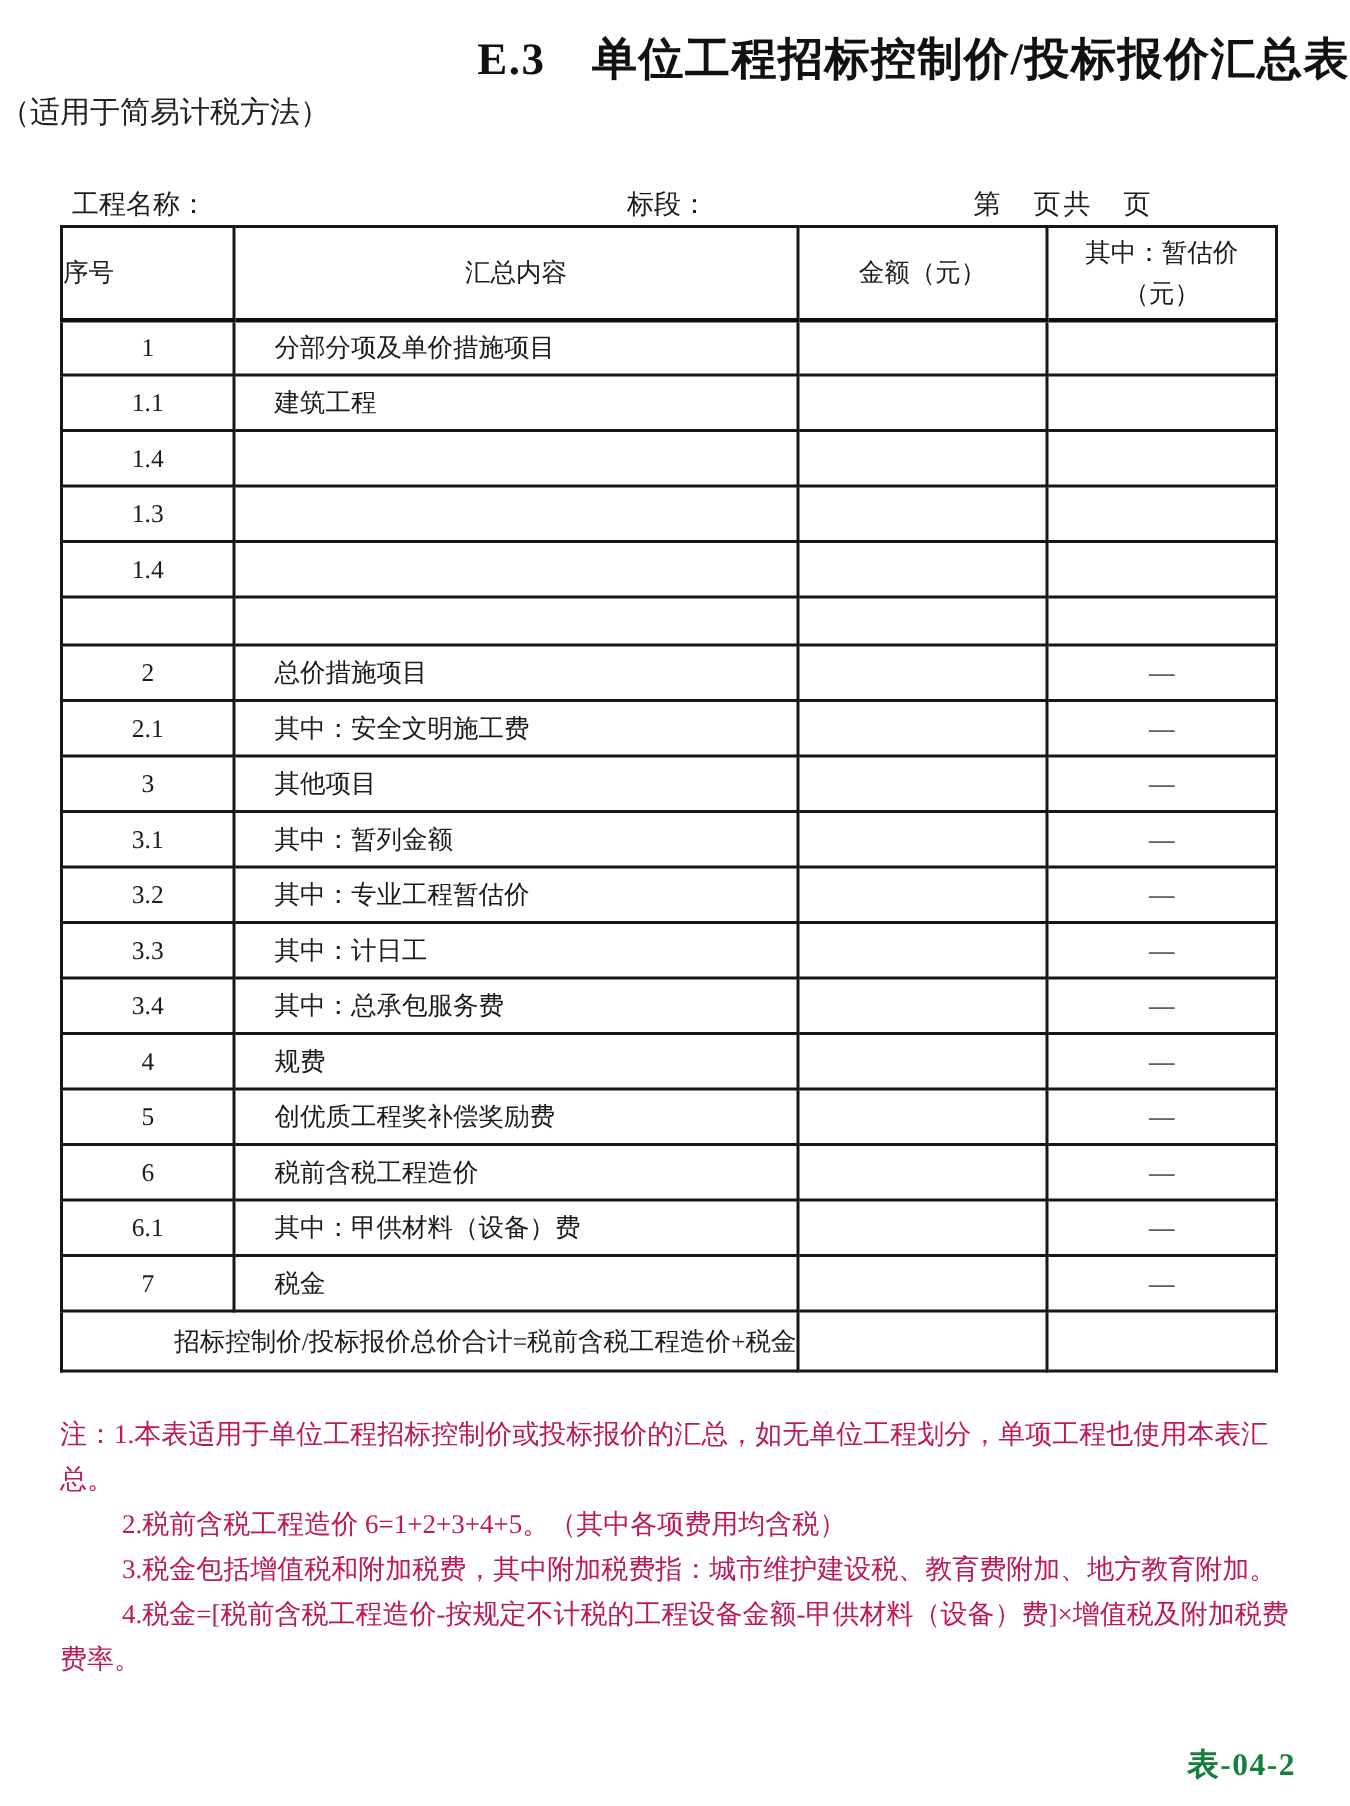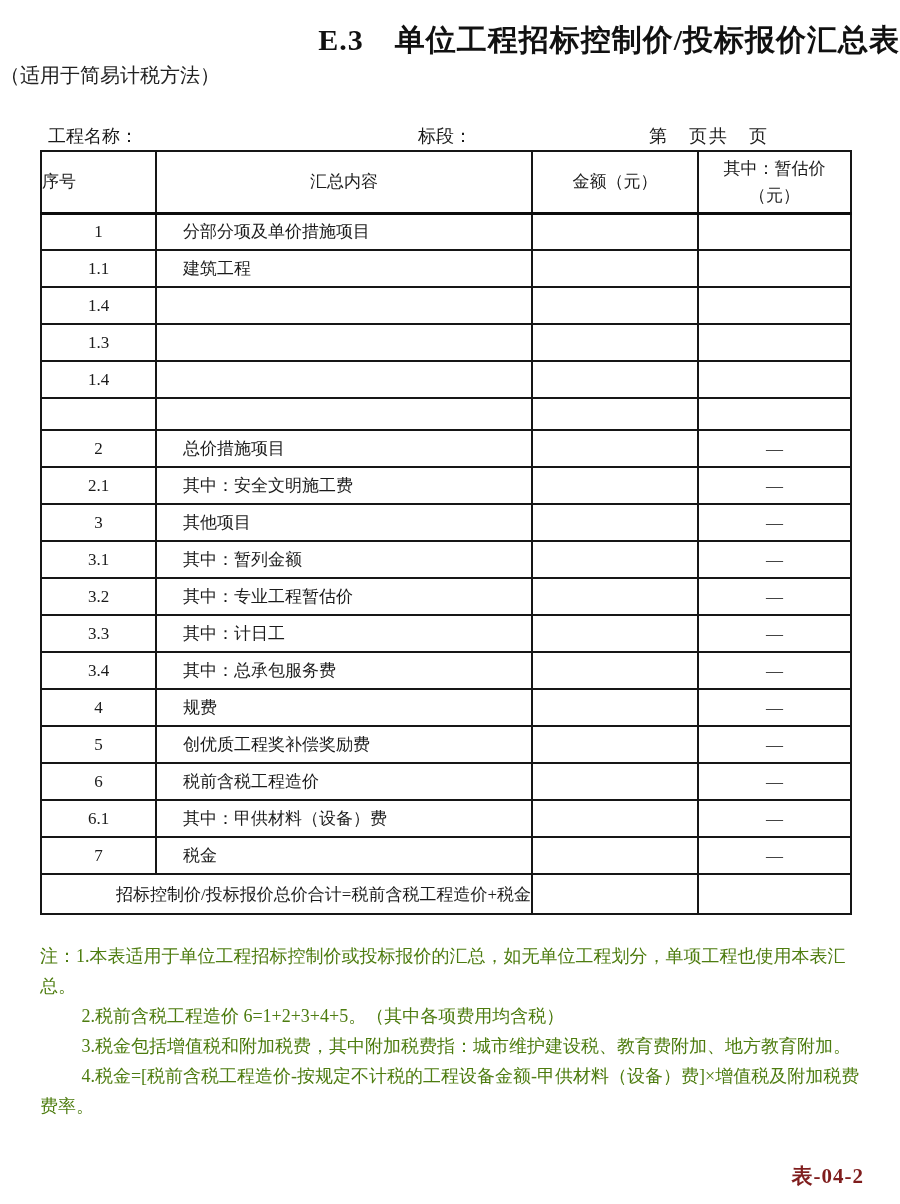--- a/index.html
+++ b/index.html
@@ -72,32 +72,32 @@
 
   tfoot tr { height: 40px; }
   tfoot td.total-label { text-align: right; padding-left: 5px; }
   tfoot td { text-align: center; }
 
   .notes {
     margin: 26px 40px 0 40px;
     width: 820px;
     font-size: 18px;
     line-height: 30px;
-    color: #4d7c0f;
+    color: #be185d;
   }
   .notes p { margin: 0; }
   .notes p.indent { text-indent: 2.3em; }
 
   .footer-code {
     position: absolute;
     right: 36px;
     top: 1140px;
     font-size: 21px;
     font-weight: 700;
-    color: #7f1d1d;
+    color: #15803d;
     letter-spacing: 1px;
   }
 </style>
 </head>
 <body>
 
 <div class="page">
 
   <h1 class="doc-title">E.3　单位工程招标控制价/投标报价汇总表</h1>
   <div class="doc-subtitle">（适用于简易计税方法）</div>

